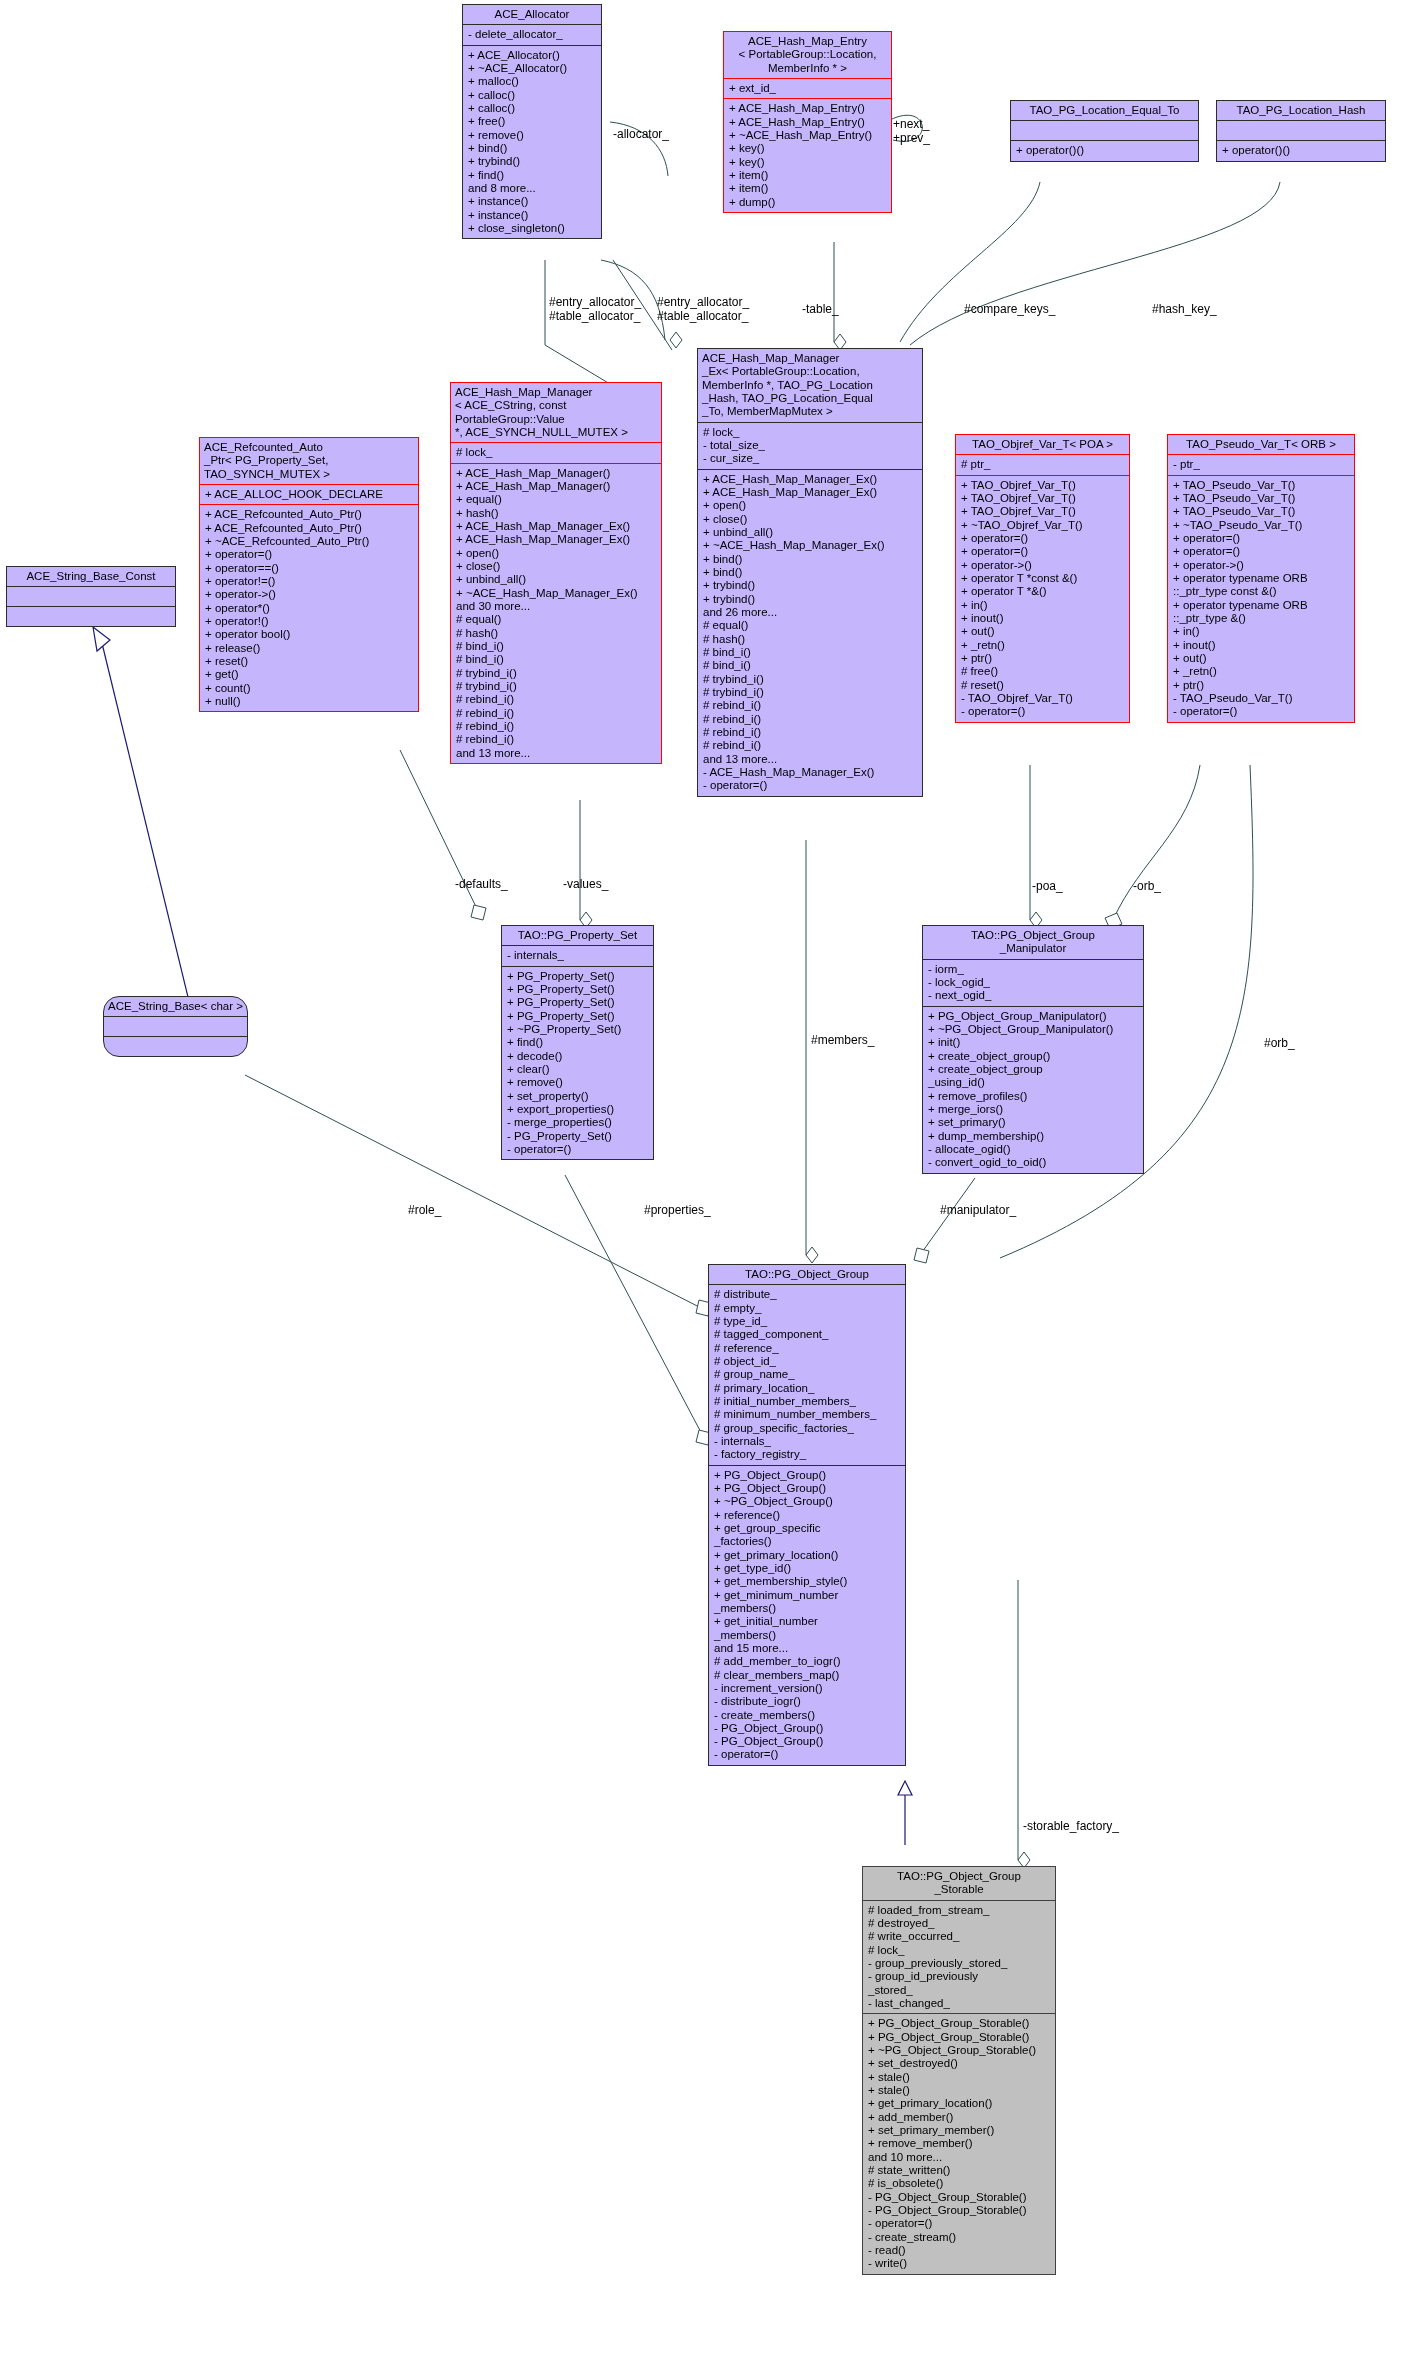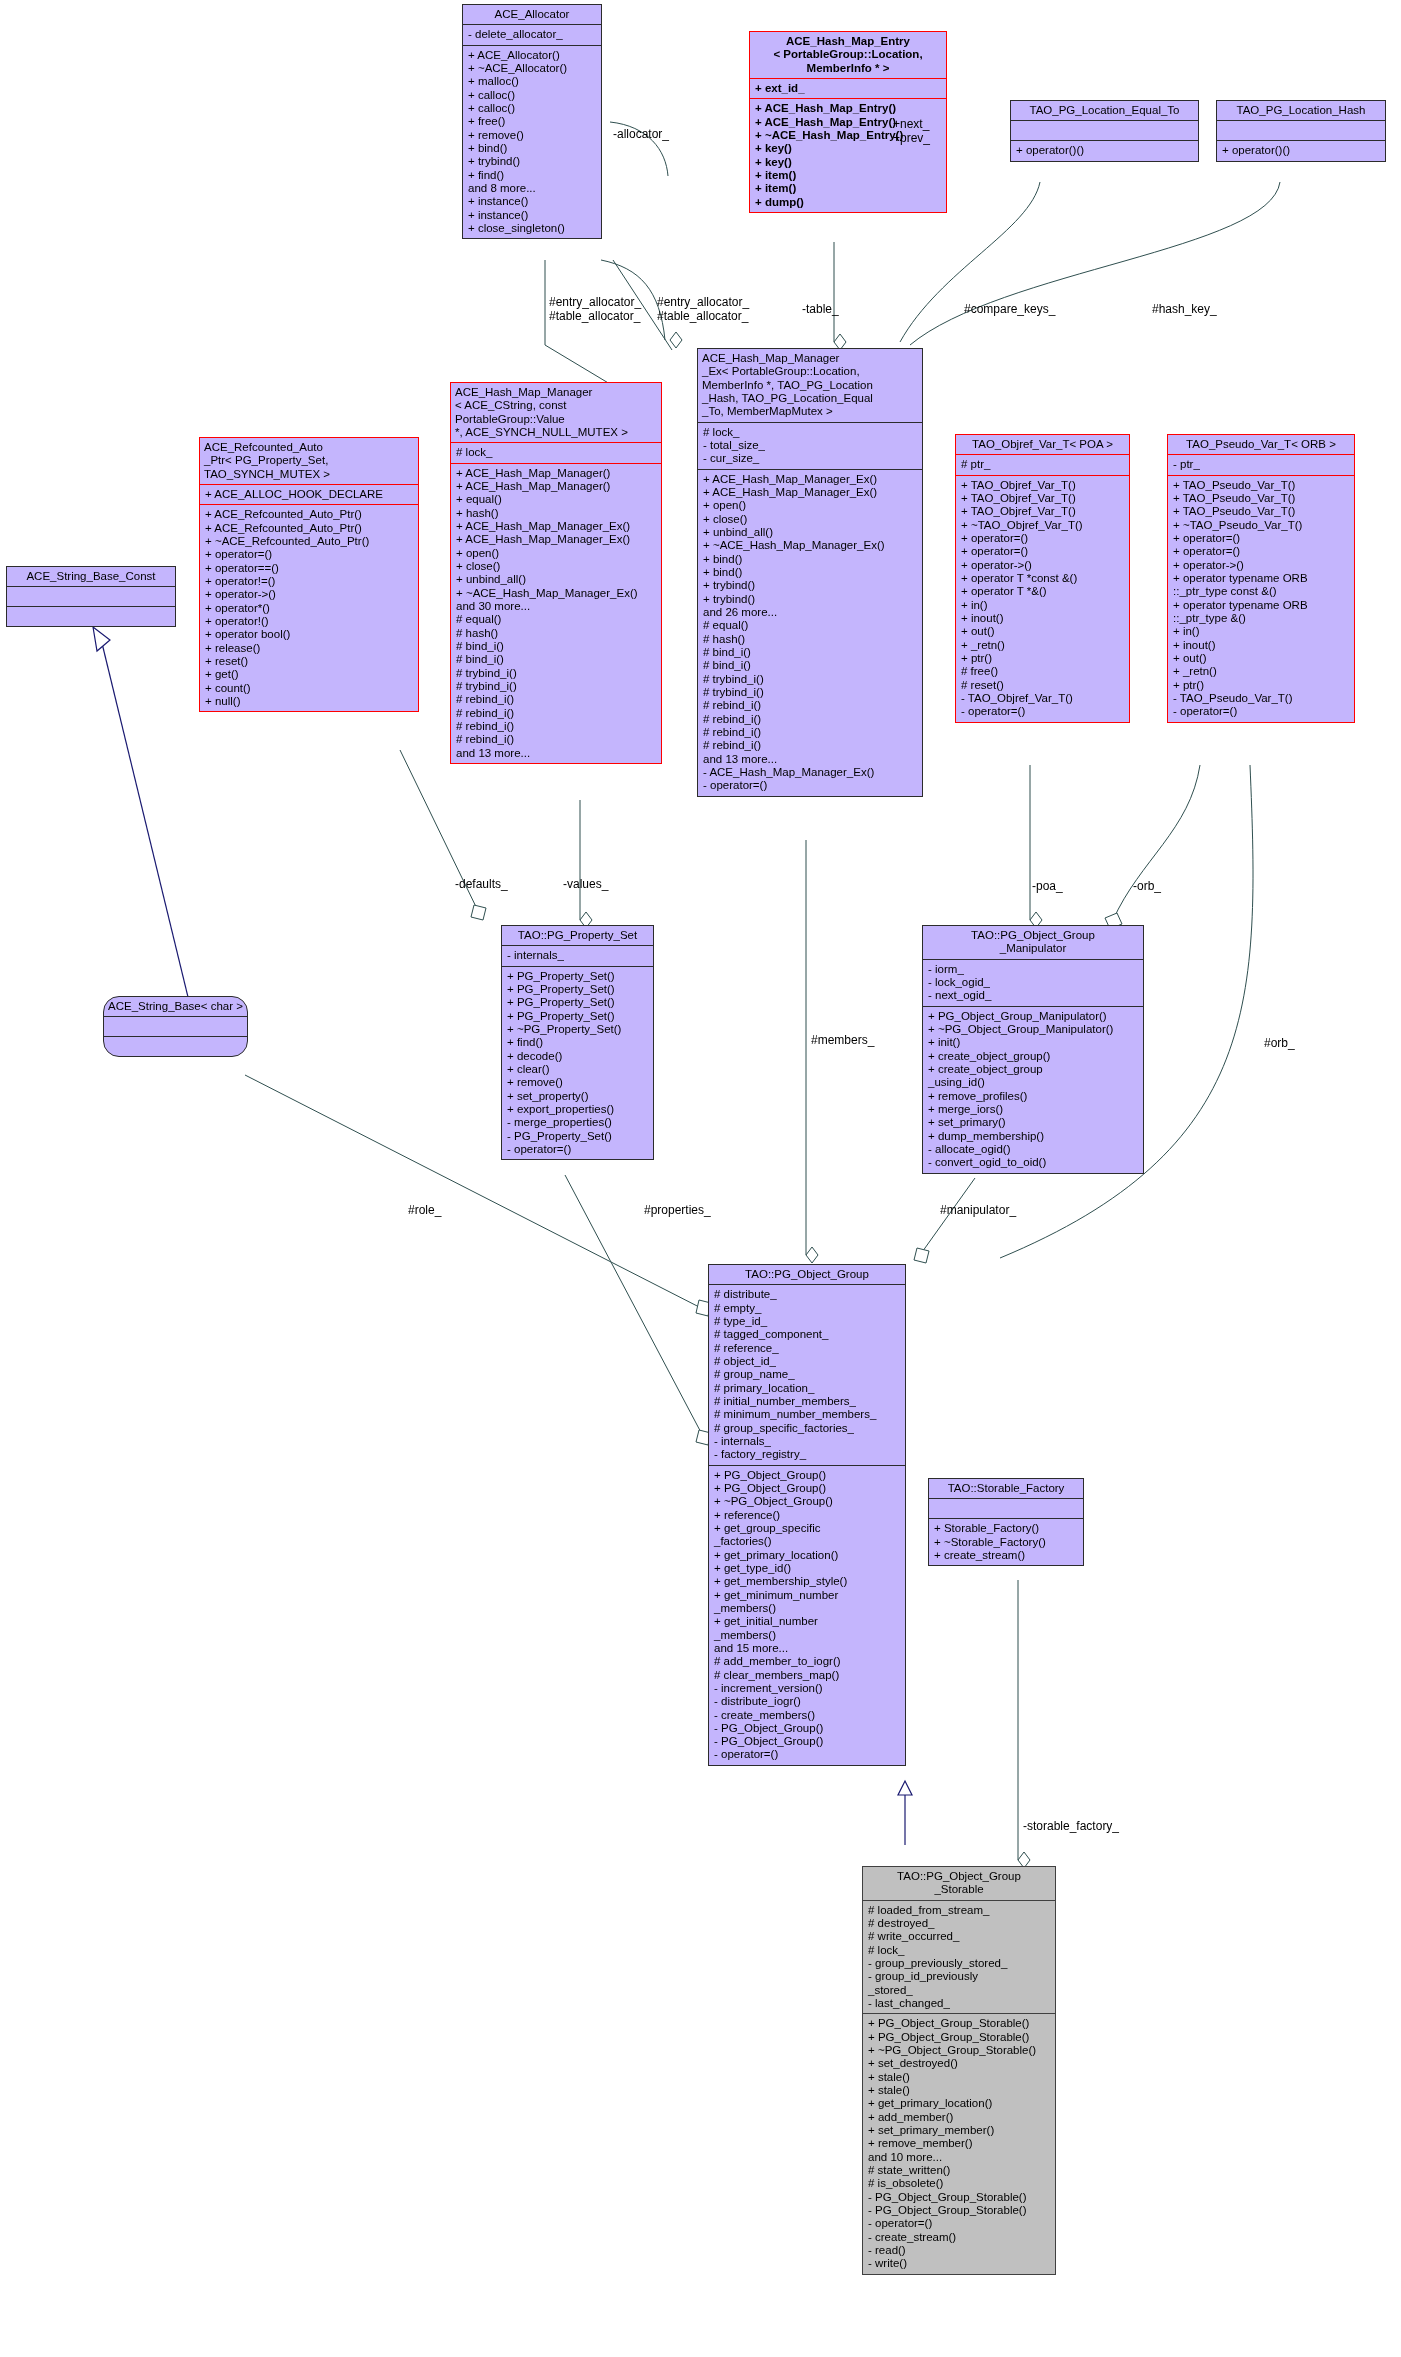--- a/index.html
+++ b/index.html
@@ -154,21 +154,21 @@
         <div class="row">+ bind()</div>
         <div class="row">+ trybind()</div>
         <div class="row">+ find()</div>
         <div class="row">and 8 more...</div>
         <div class="row">+ instance()</div>
         <div class="row">+ instance()</div>
         <div class="row">+ close_singleton()</div>
       </div>
   </div>
 
-  <div class="node red" style="left:749px; top:31px; width:198px;font-weight:bold;">
+  <div class="node red" style="left:723px; top:31px; width:169px;">
     <div class="title">ACE_Hash_Map_Entry
 &lt; PortableGroup::Location,
 MemberInfo * &gt;</div>
     <div class="sep"></div>
     <div class="compartment attrs">
         <div class="row">+ ext_id_</div>
       </div>
     <div class="sep"></div>
     <div class="compartment ops">
         <div class="row">+ ACE_Hash_Map_Entry()</div>
@@ -470,31 +470,20 @@
         <div class="row"># clear_members_map()</div>
         <div class="row">- increment_version()</div>
         <div class="row">- distribute_iogr()</div>
         <div class="row">- create_members()</div>
         <div class="row">- PG_Object_Group()</div>
         <div class="row">- PG_Object_Group()</div>
         <div class="row">- operator=()</div>
       </div>
   </div>
 
-  <div class="node dark" style="left:928px; top:1478px; width:156px;">
-    <div class="title">TAO::Storable_Factory</div>
-    <div class="sep"></div>
-    <div class="compartment attrs empty"></div>
-    <div class="sep"></div>
-    <div class="compartment ops">
-        <div class="row">+ Storable_Factory()</div>
-        <div class="row">+ ~Storable_Factory()</div>
-        <div class="row">+ create_stream()</div>
-      </div>
-  </div>
 
   <div class="node gray" style="left:862px; top:1866px; width:194px;">
     <div class="title">TAO::PG_Object_Group
 _Storable</div>
     <div class="sep"></div>
     <div class="compartment attrs">
         <div class="row"># loaded_from_stream_</div>
         <div class="row"># destroyed_</div>
         <div class="row"># write_occurred_</div>
         <div class="row"># lock_</div>

